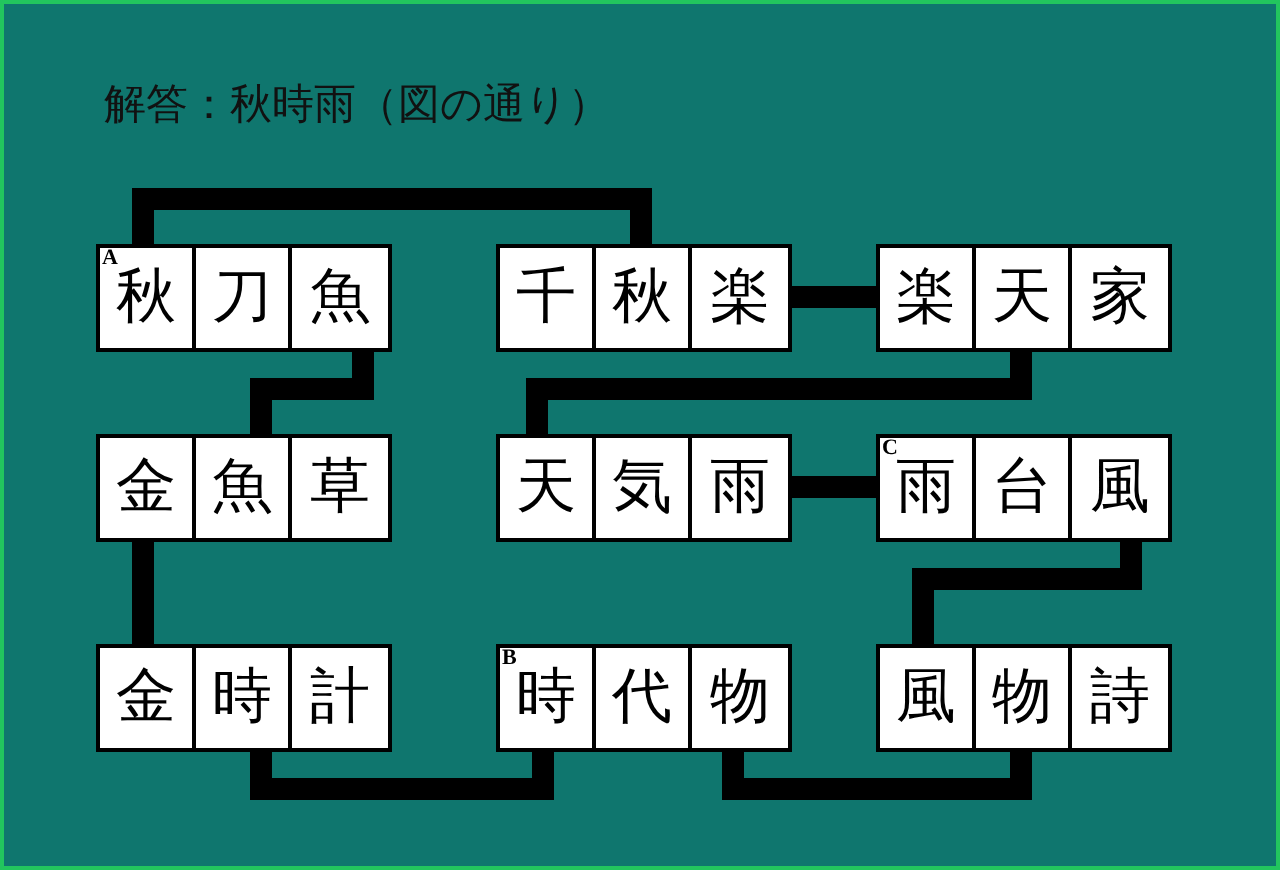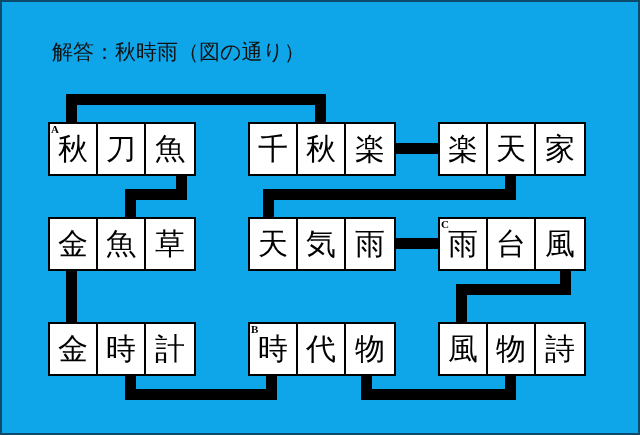--- a/index.html
+++ b/index.html
@@ -4,22 +4,22 @@
 <style>
   html, body {
     margin: 0;
     padding: 0;
     background: #ffffff;
   }
   #page {
     position: relative;
     width: 640px;
     height: 435px;
-    background: #0ea5e9;
-    border: 2px solid #0c4a6e;
+    background: #0f766e;
+    border: 2px solid #22c55e;
     box-sizing: border-box;
     overflow: hidden;
     font-family: "DejaVu Sans", "Liberation Sans", sans-serif;
   }
   #title {
     position: absolute;
     left: 50px;
     top: 40px;
     font-size: 21px;
     line-height: 1;

